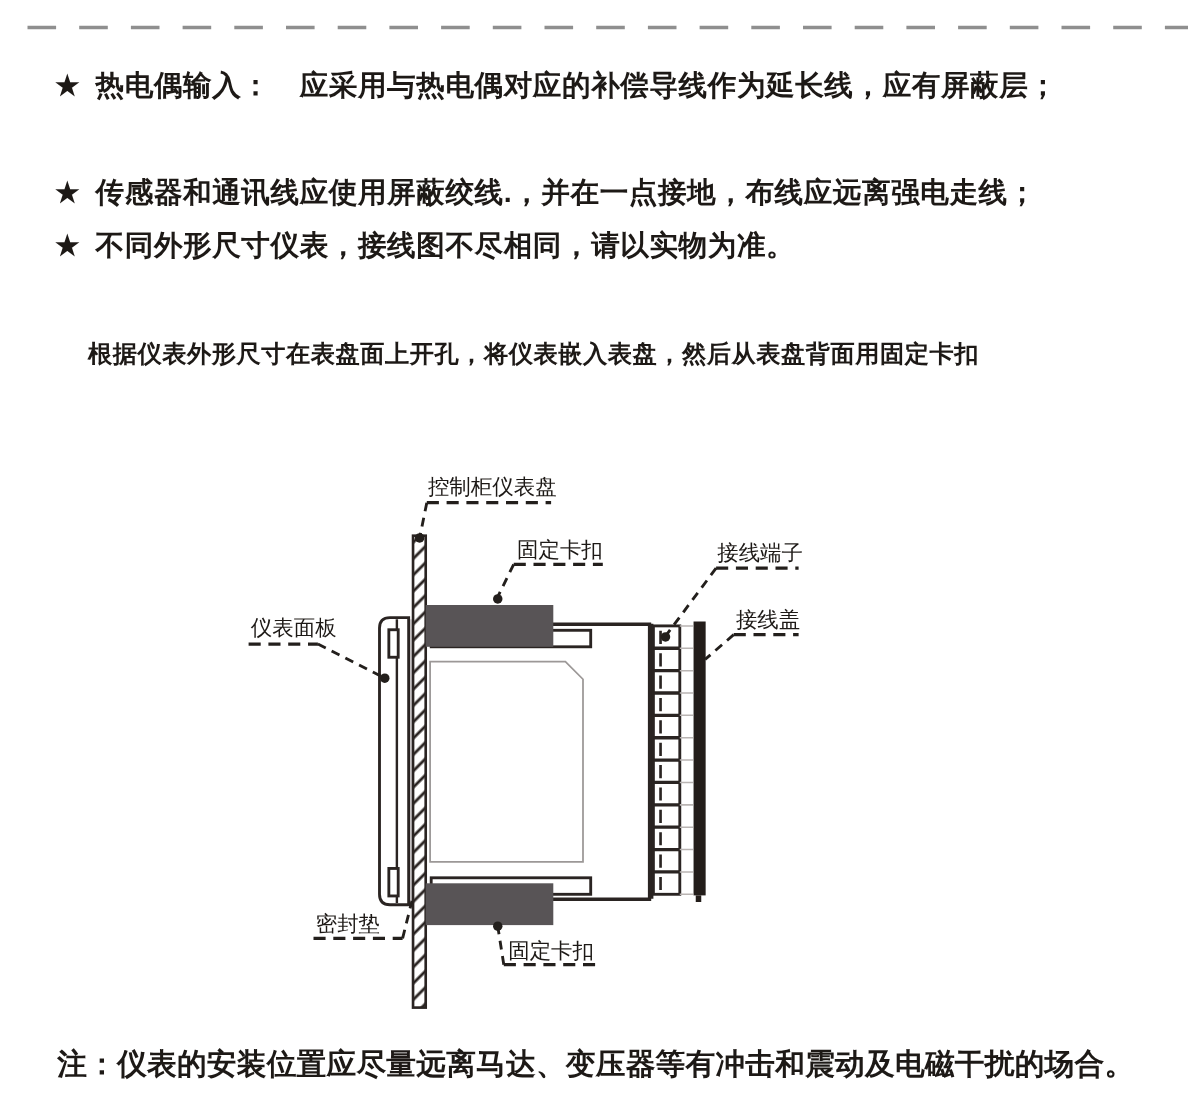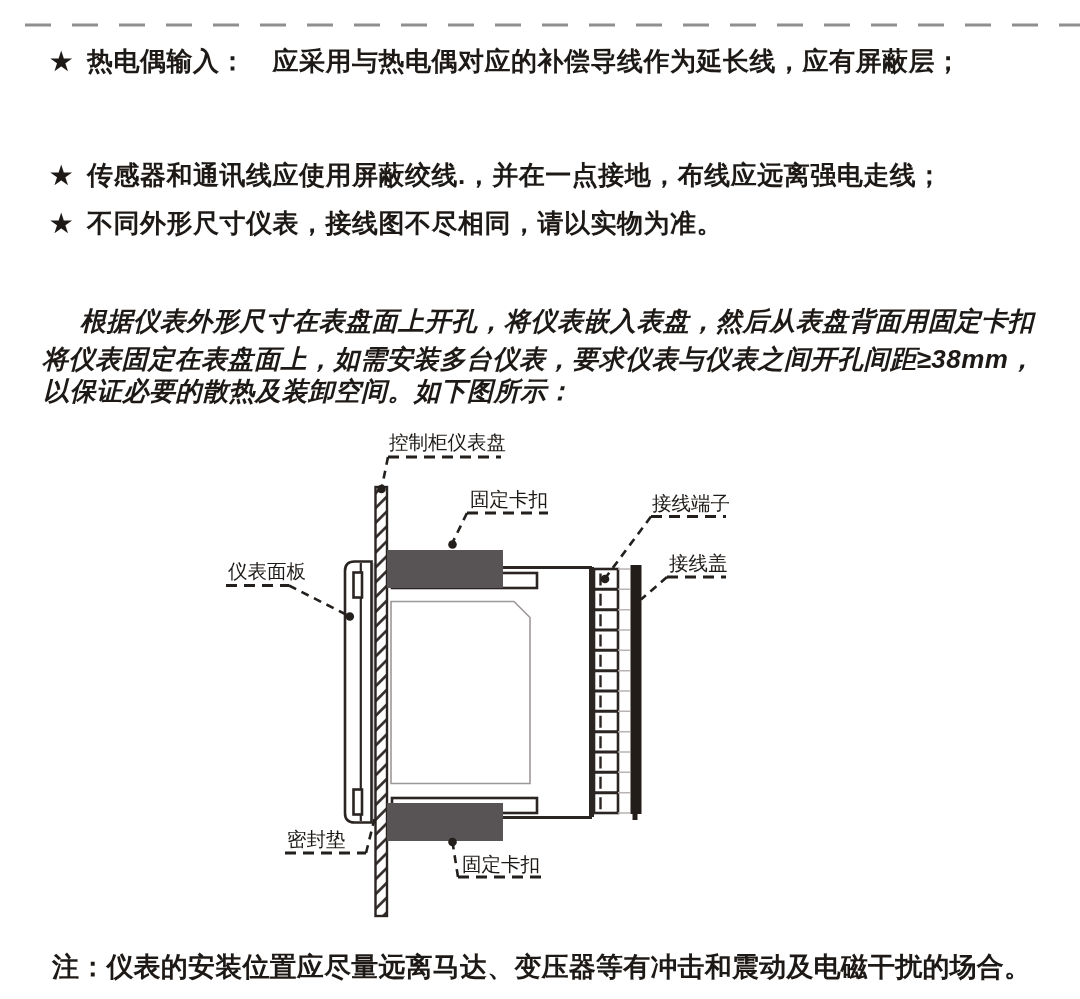--- a/index.html
+++ b/index.html
@@ -6,21 +6,21 @@
   .page{
     position:relative;width:1080px;height:999px;background:#fff;overflow:hidden;
     font-family:"Liberation Sans",sans-serif;color:#1d1916;
   }
   .art{position:absolute;left:0;top:0;width:1080px;height:999px;}
   .txt{position:absolute;white-space:nowrap;font-weight:600;}
   .bullet{font-size:26px;line-height:31px;letter-spacing:.5px;left:50px;}
   .bullet .star{display:inline-block;margin-right:14px;font-size:25px;}
   .bullet.b5{left:43px;}
   .bullet.b5 .star{margin-right:7px;}
-  .para{font-size:26px;line-height:31px;letter-spacing:.5px;font-style:italic;}
+  .para{font-size:22px;line-height:31px;letter-spacing:.5px;}
   .note{font-size:27px;line-height:32px;letter-spacing:.2px;left:52px;top:951px;}
   
   .sep{stroke:#8f8f8f;stroke-width:3;stroke-dasharray:26 21;fill:none;}
   .stk{stroke:#2a2422;fill:none;}
   .outline{fill:#fff;stroke:#2a2422;stroke-width:2.6;}
   .thin-gray{stroke:#9c9897;stroke-width:1.6;fill:#fff;}
   .wire{stroke:#b9b4b2;stroke-width:1.4;fill:none;}
   .dash-u{stroke:#231f1c;stroke-width:3;stroke-dasharray:11 7;fill:none;}
   .dash-l{stroke:#231f1c;stroke-width:2.6;stroke-dasharray:8 6;fill:none;}
   .dot{fill:#231f1c;}
@@ -91,29 +91,27 @@
 
     <text class="dlabel" x="389" y="449">控制柜仪表盘</text>
     <text class="dlabel" x="470" y="506">固定卡扣</text>
     <text class="dlabel" x="652" y="509.5">接线端子</text>
     <text class="dlabel" x="669" y="570">接线盖</text>
     <text class="dlabel" x="228" y="577.5">仪表面板</text>
     <text class="dlabel" x="287" y="846">密封垫</text>
     <text class="dlabel" x="462" y="871">固定卡扣</text>
   </svg>
 
-  <div class="txt bullet" style="top:46px">
+  <div class="txt bullet" style="top:62px">
     <span class="star">★</span><span>热电偶输入：　应采用与热电偶对应的补偿导线作为延长线，应有屏蔽层；</span>
   </div>
   <div class="txt bullet" style="top:160px">
     <span class="star">★</span><span>传感器和通讯线应使用屏蔽绞线.，并在一点接地，布线应远离强电走线；</span>
   </div>
   <div class="txt bullet" style="top:208px">
     <span class="star">★</span><span>不同外形尺寸仪表，接线图不尽相同，请以实物为准。</span>
   </div>
 
   <div class="txt para" style="left:80px;top:306px">根据仪表外形尺寸在表盘面上开孔，将仪表嵌入表盘，然后从表盘背面用固定卡扣</div>
-  <div class="txt para" style="left:42px;top:344px">将仪表固定在表盘面上，如需安装多台仪表，要求仪表与仪表之间开孔间距≥38mm，</div>
-  <div class="txt para" style="left:43px;top:376px">以保证必要的散热及装卸空间。如下图所示：</div>
 
   <div class="txt note">注：仪表的安装位置应尽量远离马达、变压器等有冲击和震动及电磁干扰的场合。</div>
 
 </div>
 
 </body></html>

